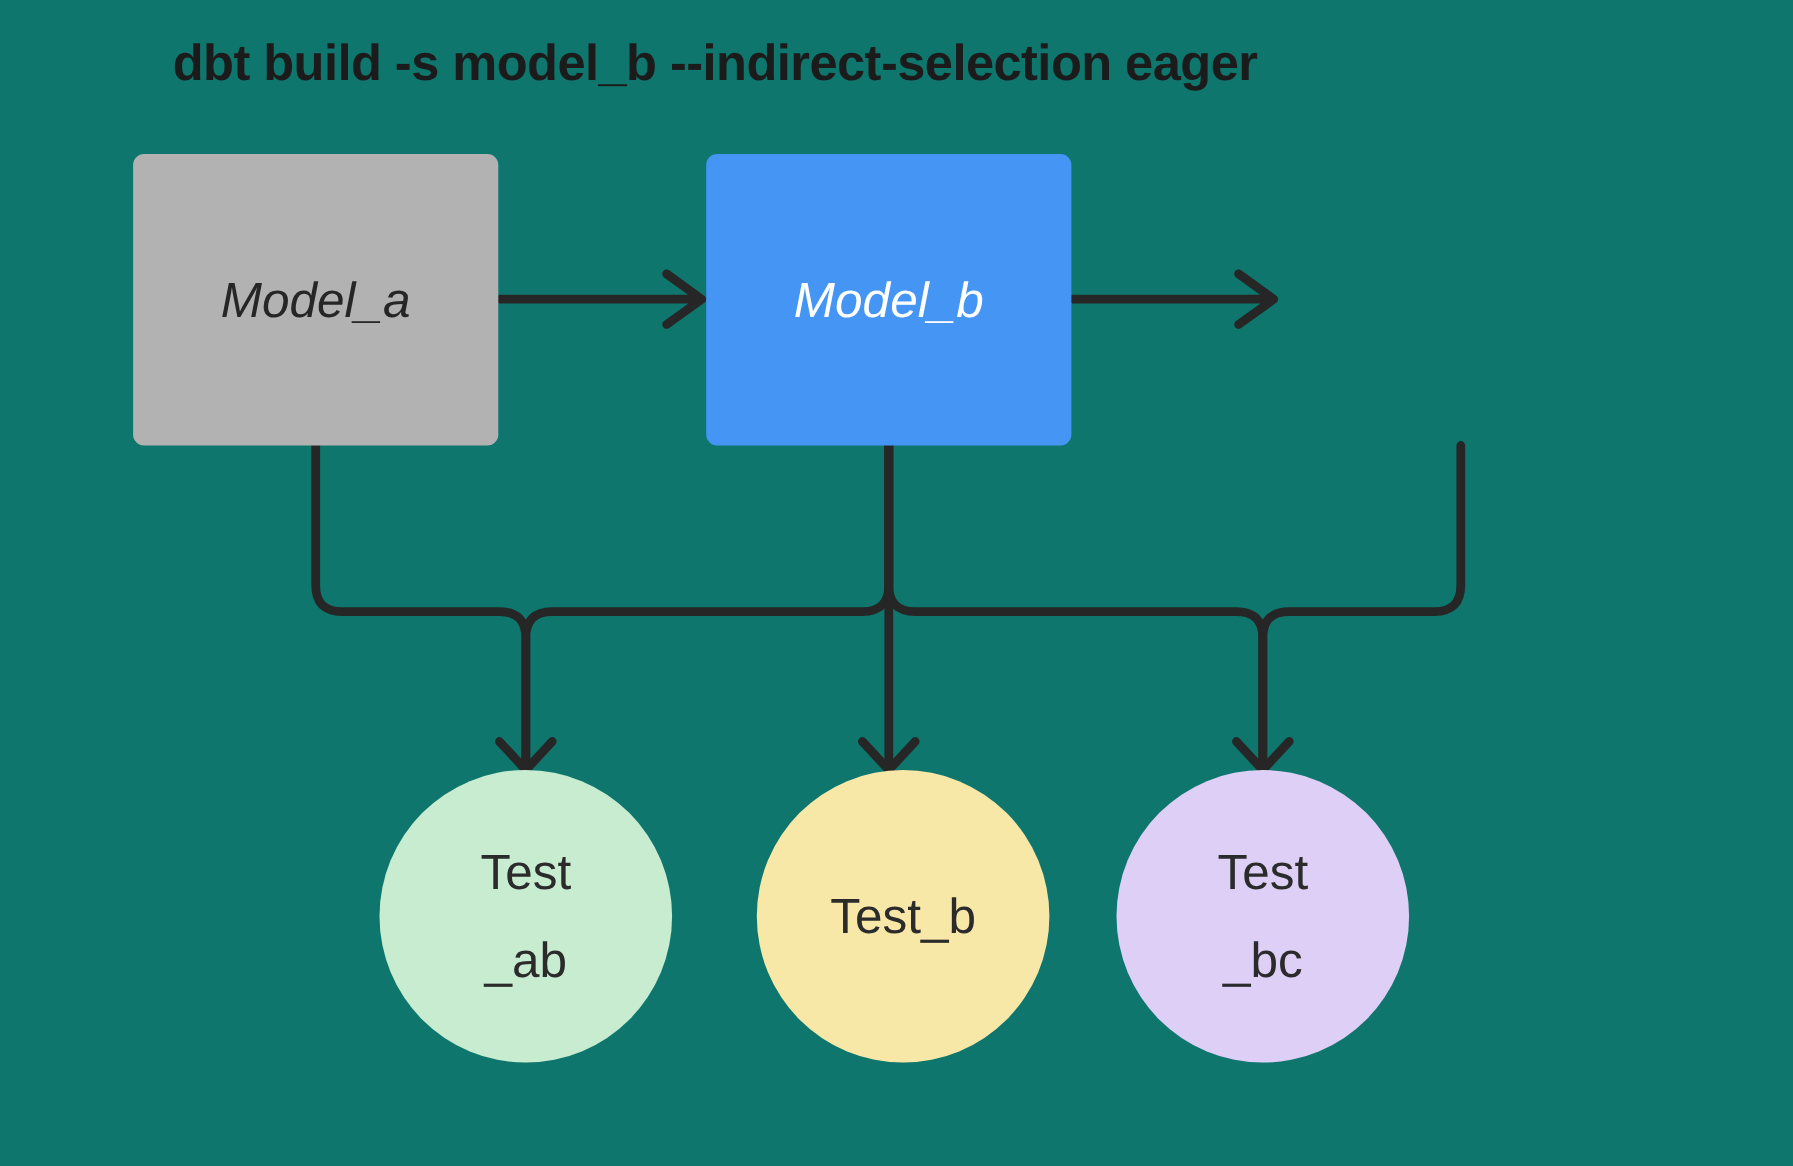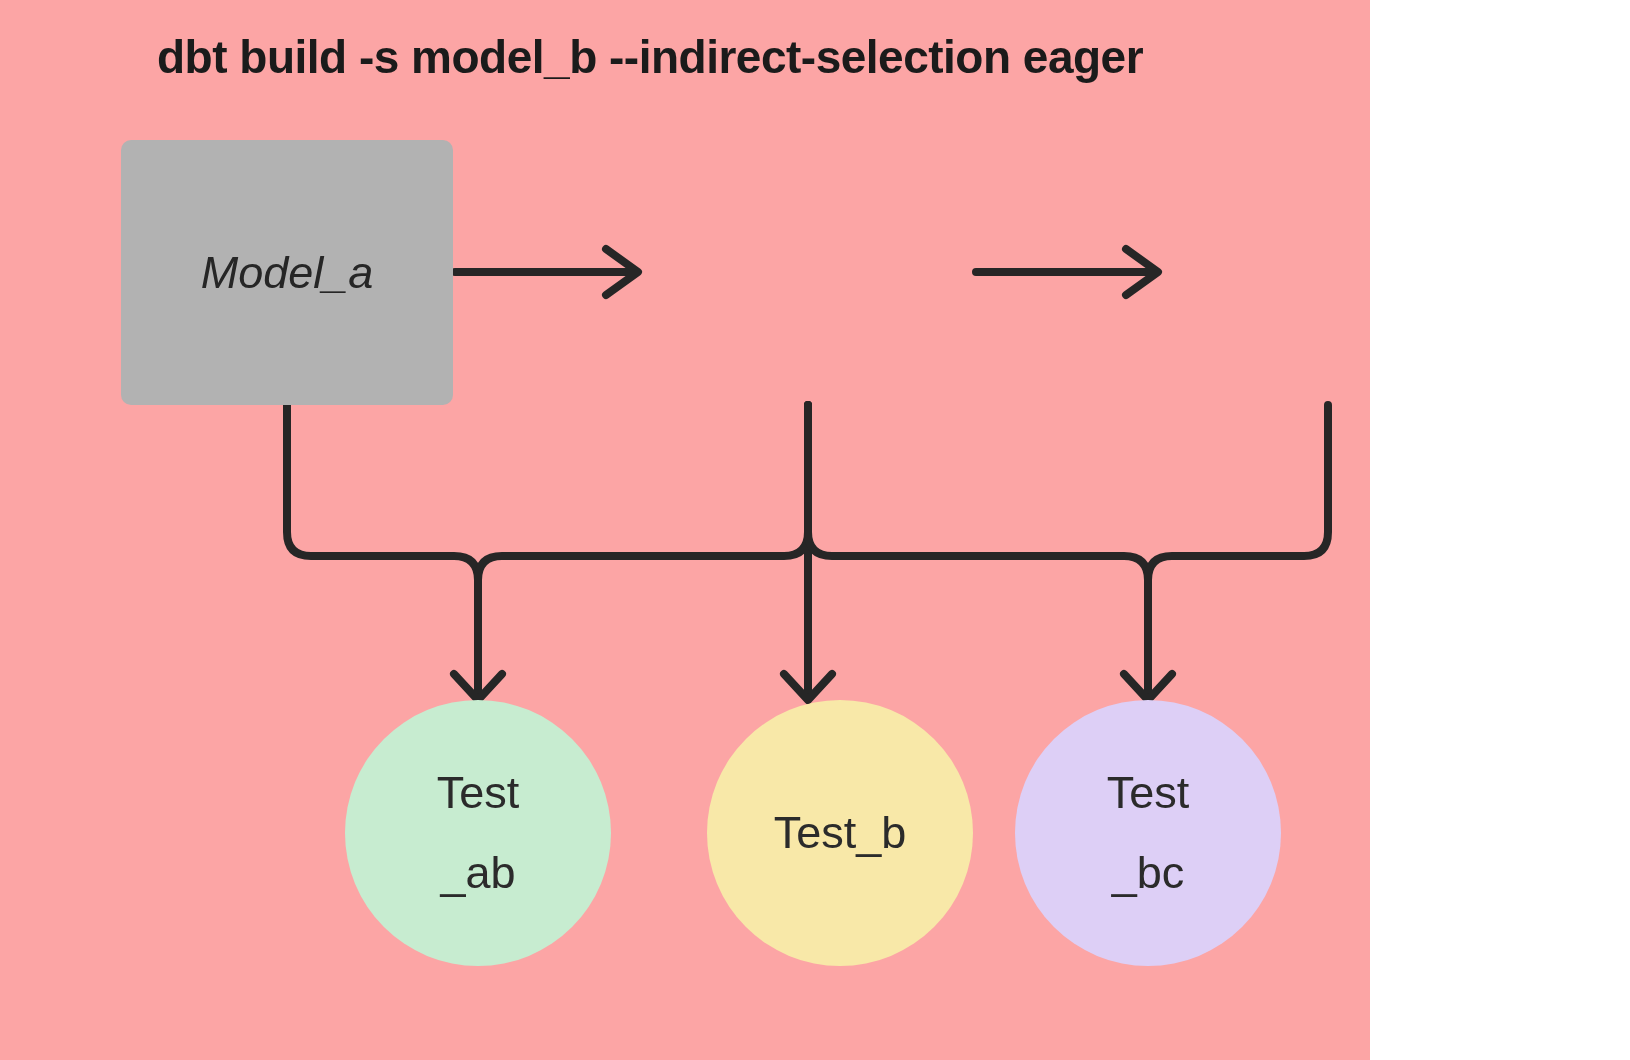--- a/index.html
+++ b/index.html
@@ -3,23 +3,23 @@
 <meta charset="utf-8">
 <style>
   html, body {
     margin: 0;
     padding: 0;
     background: #ffffff;
     font-family: "Liberation Sans", sans-serif;
   }
   .canvas {
     position: relative;
-    width: 1370px;
+    width: 1630px;
     height: 1060px;
-    background: #fca5a5;
+    background: #0f766e;
     overflow: hidden;
   }
   .title {
     position: absolute;
     left: 157px;
     top: 30px;
     font-size: 46px;
     font-weight: 600;
     letter-spacing: -0.5px;
     color: #1b1b1b;
@@ -67,21 +67,21 @@
     flex-direction: column;
     align-items: center;
     justify-content: center;
     font-size: 45px;
     font-weight: 500;
     color: #2b2b2b;
     line-height: 80px;
     text-align: center;
   }
   .circle-ab { left: 345px;  background: #c7ecd0; }
-  .circle-b  { left: 707px;  background: #f8e8a8; }
+  .circle-b  { left: 688px;  background: #f8e8a8; }
   .circle-bc { left: 1015px; background: #ddcff6; }
 </style>
 </head>
 <body>
 
 <div class="canvas">
 
   <div class="title">dbt build -s model_b --indirect-selection eager</div>
 
   <svg class="edges" viewBox="0 0 1630 1060" xmlns="http://www.w3.org/2000/svg">
@@ -102,20 +102,23 @@
 
     <path d="M454,674 L478,700 L502,674"></path>
     <path d="M784,674 L808,700 L832,674"></path>
     <path d="M1124,674 L1148,700 L1172,674"></path>
   </svg>
 
   <div class="node-box gray box-a">
     <span>Model_a</span>
   </div>
 
+  <div class="node-box blue box-b">
+    <span>Model_b</span>
+  </div>
 
 
   <div class="node-circle circle-ab">
     <span>Test</span>
     <span>_ab</span>
   </div>
 
   <div class="node-circle circle-b">
     <span>Test_b</span>
   </div>

